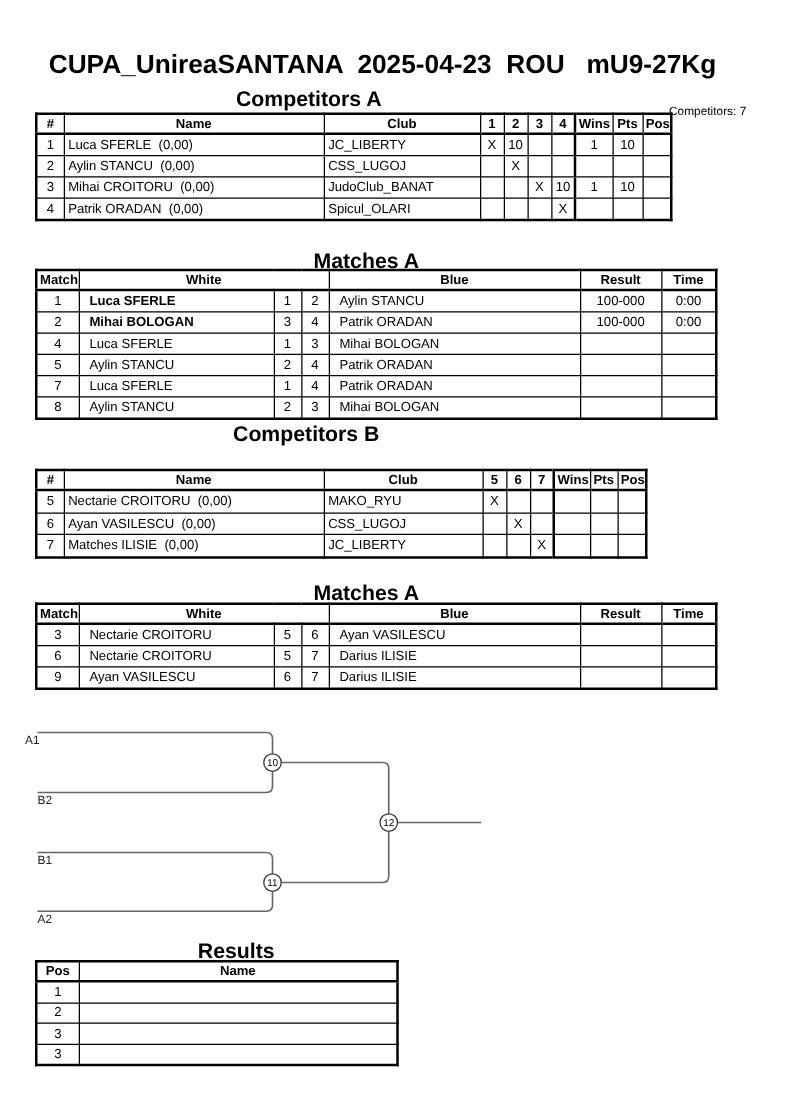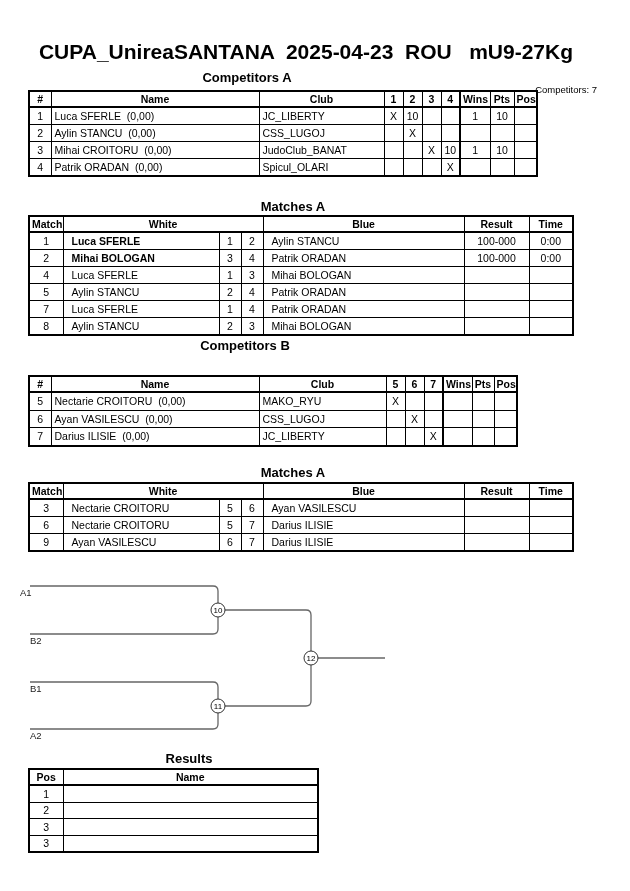--- a/index.html
+++ b/index.html
@@ -5,21 +5,21 @@
   html,body{margin:0;padding:0;}
   body{
     width:630px;height:891px;background:#ffffff;position:relative;
     font-family:"Liberation Sans", sans-serif;color:#000;
   }
   .abs{position:absolute;}
   .title{
     top:40px;left:0;width:612px;text-align:center;
     font-size:21px;font-weight:bold;white-space:pre;letter-spacing:0px;
   }
-  .sec-title{font-size:13px;font-weight:bold;text-align:center;white-space:pre;}
+  .sec-title{font-size:17px;font-weight:bold;text-align:center;white-space:pre;}
   .comp-count{font-size:9.5px;text-align:right;}
   table{border-collapse:collapse;table-layout:fixed;background:#fff;}
   table{border:2px solid #000;}
   th,td{
     border:1px solid #000;padding:0 3px;font-size:10.5px;
     overflow:hidden;white-space:pre;vertical-align:middle;
   }
   th{border-bottom:2px solid #000;font-weight:bold;height:14px;padding:0 2px;}
   td{height:16px;}
   .tblB td{height:16.5px;}
@@ -235,21 +235,21 @@
     <td class="l">CSS_LUGOJ</td>
     <td class="c"></td>
     <td class="c">X</td>
     <td class="c"></td>
     <td class="c thickL"></td>
     <td class="c"></td>
     <td class="c"></td>
   </tr>
   <tr>
     <td class="c">7</td>
-    <td class="l">Darius ILISIE  (0,00)</td>
+    <td class="l">Matches ILISIE  (0,00)</td>
     <td class="l">JC_LIBERTY</td>
     <td class="c"></td>
     <td class="c"></td>
     <td class="c">X</td>
     <td class="c thickL"></td>
     <td class="c"></td>
     <td class="c"></td>
   </tr>
 </tbody>
   </table>

